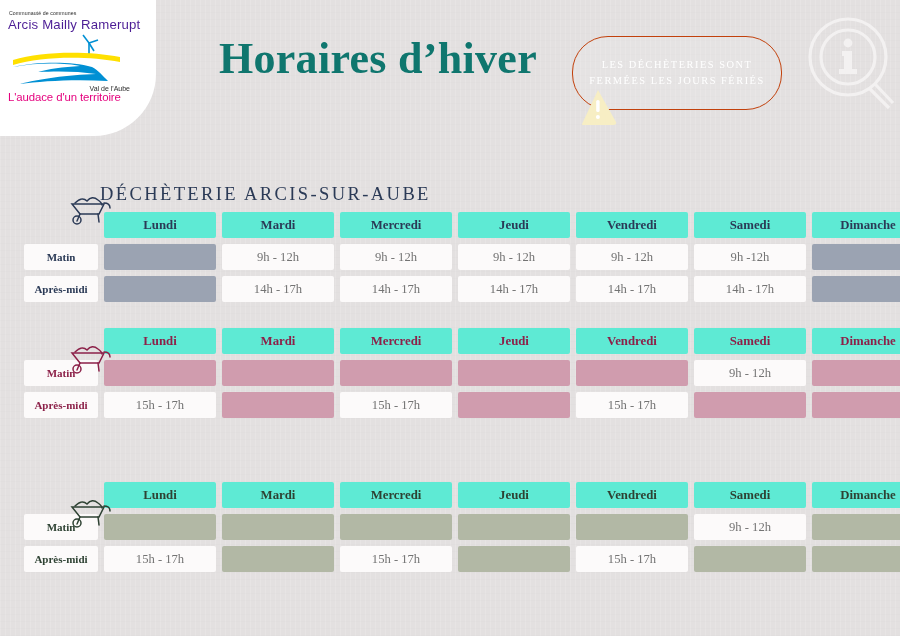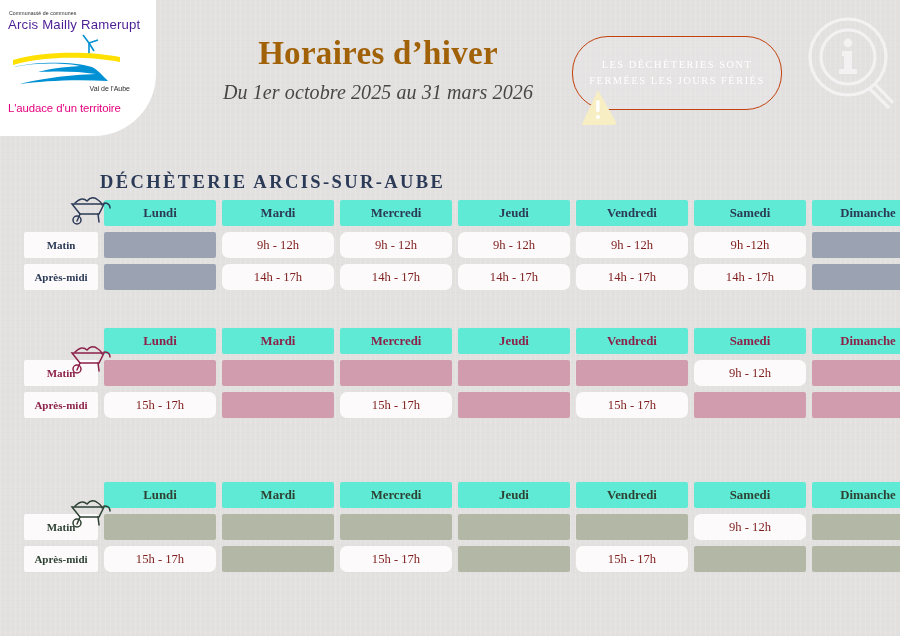--- a/index.html
+++ b/index.html
@@ -71,36 +71,36 @@
     bottom: -2px;
     font-family: "Liberation Sans", sans-serif;
     font-size: 7px;
     color: #2b2b2b;
   }
   .logo-slogan {
     font-family: "Liberation Sans", sans-serif;
     font-size: 11.4px;
     color: #e5007e;
     letter-spacing: -.1px;
-    margin-top: 12px;
+    margin-top: 1px;
     white-space: nowrap;
   }
 
   
   .title-block {
     position: absolute;
     left: 198px;
     top: 36px;
     width: 360px;
     text-align: center;
   }
   .main-title {
-    font-size: 33px;
+    font-size: 44px;
     font-weight: bold;
-    color: #a16207;
+    color: #0f766e;
     letter-spacing: .3px;
     line-height: 1.05;
   }
   .sub-title {
     font-size: 20px;
     font-style: italic;
     color: #4a4646;
     margin-top: 10px;
     letter-spacing: .1px;
   }
@@ -142,24 +142,25 @@
     left: 800px;
     top: 14px;
     width: 96px;
     height: 106px;
   }
 
   
   .section { position: absolute; left: 24px; width: 856px; }
   .section-title {
     font-size: 18.5px;
-    font-weight: bold;
+    font-weight: normal;
     letter-spacing: 2.4px;
     margin-left: 76px;
     white-space: nowrap;
+    margin-top: 12px;
   }
   .cart-icon {
     position: absolute;
     left: 44px;
     top: 20px;
     width: 46px;
     height: 36px;
   }
   table.sched {
     border-collapse: separate;
@@ -181,22 +182,21 @@
     display: flex;
     align-items: center;
     justify-content: center;
     height: 26px;
     border-radius: 2px;
     font-size: 12.6px;
     white-space: nowrap;
   }
   .cell.open {
     background: #fcfafa;
-    color: #7f1d1d;
-    border-radius: 7px;
+    color: #737373;
   }
   .cell.head {
     background: #5eead4;
     font-weight: bold;
     font-size: 12.8px;
   }
   .cell.rowlab {
     background: #fcfafa;
     font-weight: bold;
     font-size: 11px;
@@ -233,21 +233,20 @@
         <path d="M5 33 C 30 28, 60 29, 72 32 C 55 33, 40 35, 30 38 C 48 37, 70 37, 88 40 C 60 41, 30 45, 12 50 C 34 47, 66 45, 100 47 C 95 42, 90 36, 84 33 C 62 27, 28 28, 5 33 Z" fill="#0090d4"></path>
       </svg>
       <div class="logo-valdelaube">Val de l'Aube</div>
     </div>
     <div class="logo-slogan">L'audace d'un territoire</div>
   </div>
 </div>
 
 <div class="title-block">
   <div class="main-title">Horaires d’hiver</div>
-  <div class="sub-title">Du 1er octobre 2025 au 31 mars 2026</div>
 </div>
 
 <div class="notice-pill">
   <div class="notice-text">LES DÉCHÈTERIES SONT FERMÉES LES JOURS FÉRIÉS</div>
 </div>
 <svg class="warn-triangle" viewBox="0 0 44 42">
   <path d="M6 38 L22 4 L40 36 Q41 39 37 39 L9 39 Q5 39 6 38 Z" fill="#f7eec4"></path>
   <rect x="20.2" y="14" width="3.4" height="12" rx="1.6" fill="#ffffff"></rect>
   <circle cx="21.9" cy="31" r="2" fill="#ffffff"></circle>
 </svg>

